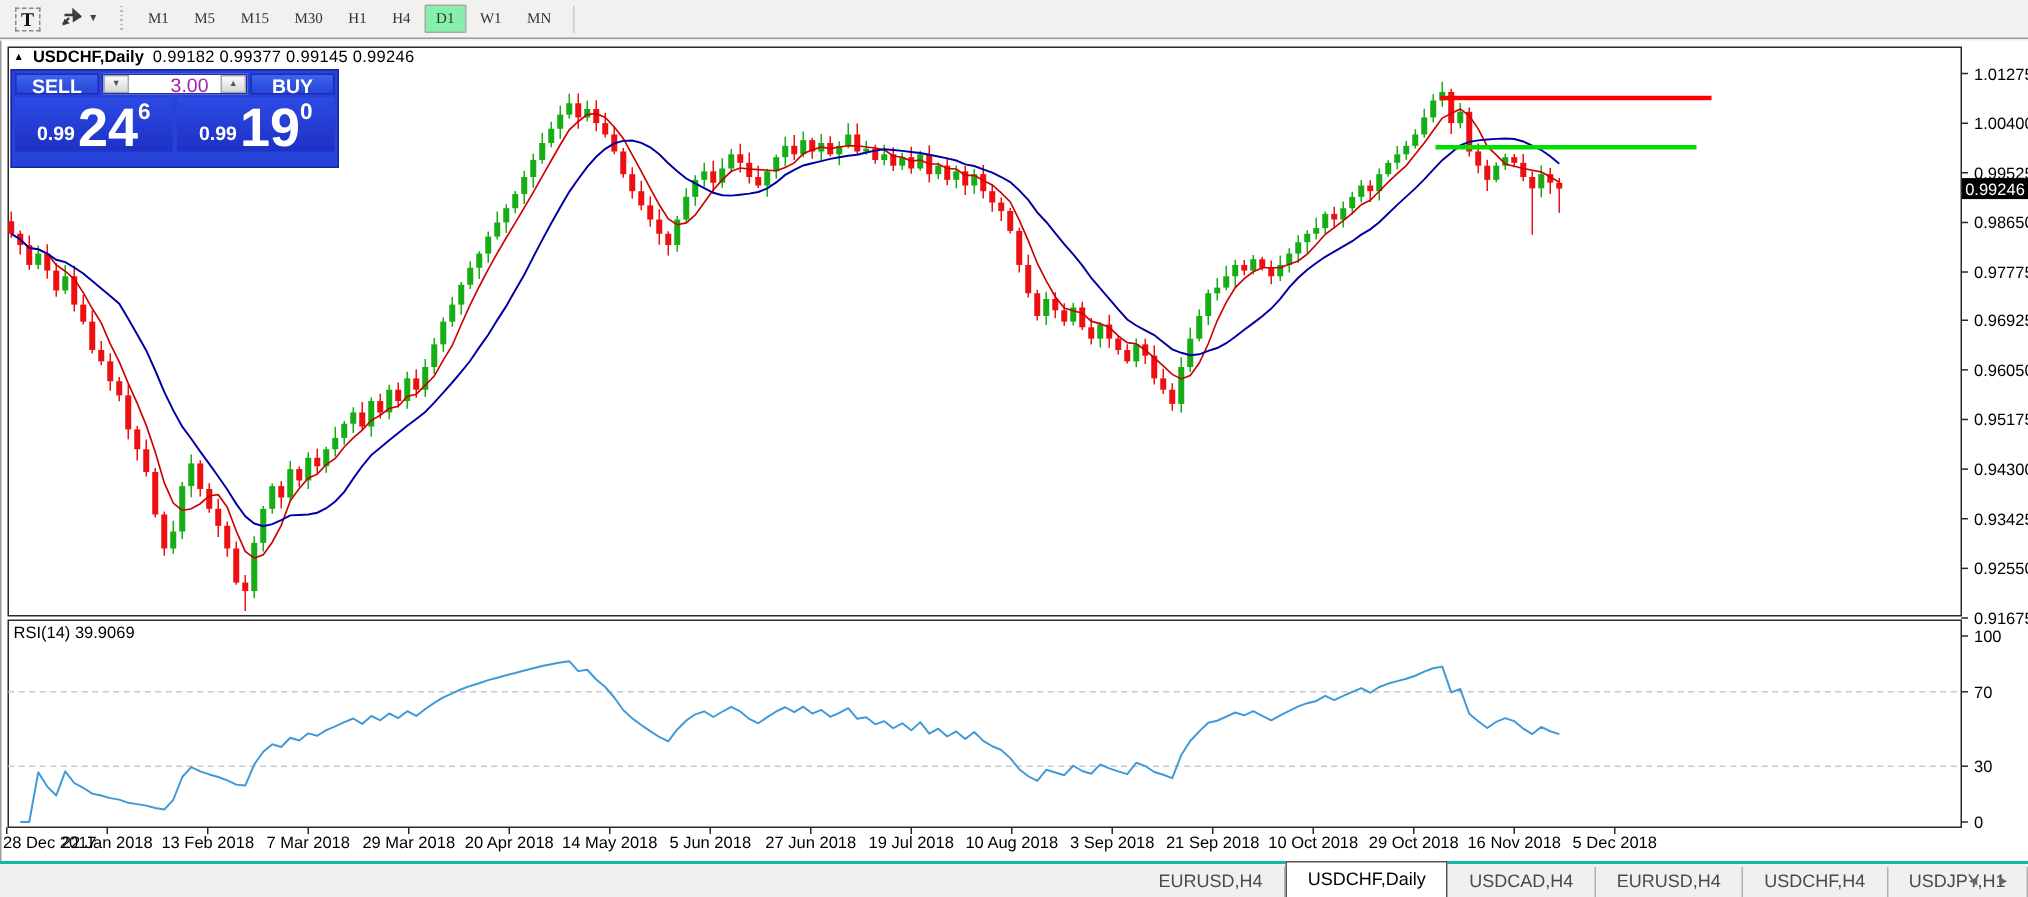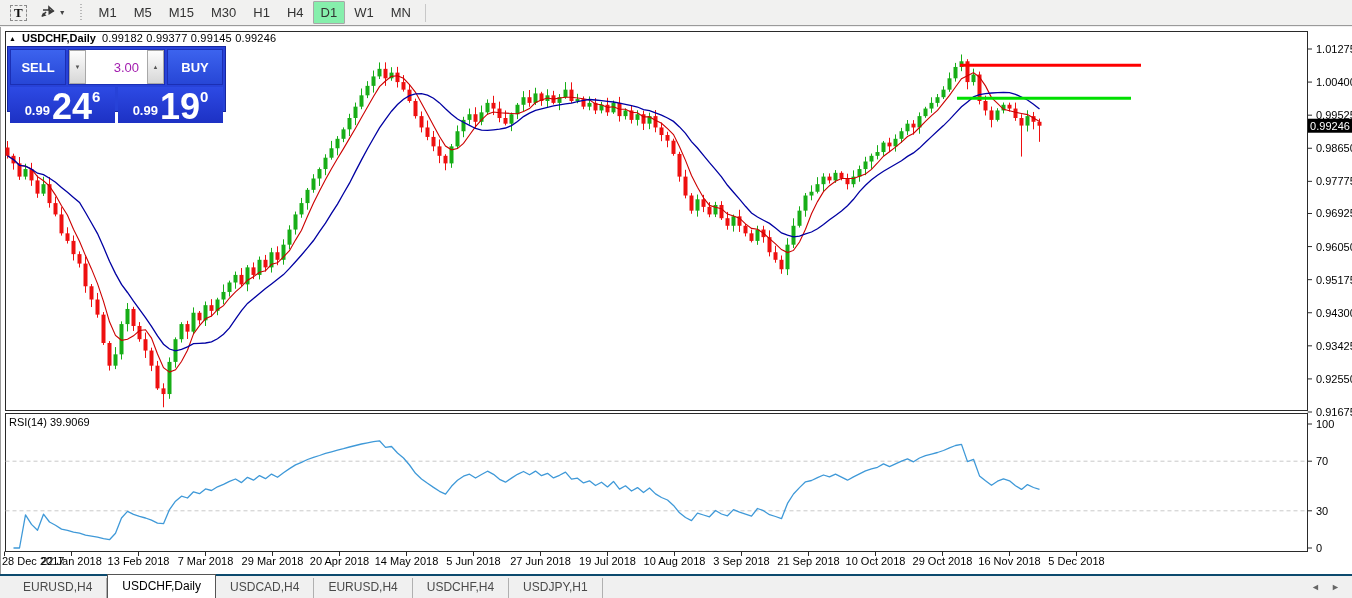--- a/index.html
+++ b/index.html
@@ -11,55 +11,55 @@
            border-bottom:1px solid #9a9a9a;display:flex;align-items:center;gap:2px;padding-left:4px;box-sizing:border-box;}
   .tool-btn{height:20px;min-width:22px;display:flex;align-items:center;justify-content:center;
             background:transparent;border:none;cursor:default;color:#222;}
   .t-glyph{font-family:"Liberation Serif",serif;font-size:13px;font-weight:bold;line-height:13px;
            border:1px dashed #8a8a8a;padding:0 3px 1px 3px;color:#111;}
   .caret{font-size:7px;color:#444;margin-left:3px;}
   .grip{width:5px;height:18px;margin:0 5px;
         background:repeating-linear-gradient(180deg,#b9b9b9 0 1px,transparent 1px 3px);
         background-size:2px 100%;background-repeat:no-repeat;background-position:1px 0;}
   .vsep{width:1px;height:18px;background:#c8c8c8;margin:0 4px;}
-  .tf-btn{font-size:13px;color:#333;padding:3px 7px;border:1px solid transparent;background:transparent;
-          font-family:Liberation Sans, sans-serif;}
+  .tf-btn{font-size:10px;color:#333;padding:3px 7px;border:1px solid transparent;background:transparent;
+          font-family:Liberation Serif, serif;}
   .tf-btn.active{background:#86efac;border:1px solid #a8a8a8;border-radius:1px;}
 
   
   .chart-area{position:absolute;left:0;top:27px;width:1352px;height:547px;background:#ffffff;}
   #chart-svg{position:absolute;left:0;top:0;}
 
   .chart-title{position:absolute;left:9px;top:5px;z-index:3;font-size:11px;color:#000;
                display:flex;align-items:center;gap:6px;}
   .chart-title .tri{font-size:7px;color:#000;}
   .chart-title .sym{font-weight:700;}
   .chart-title .ohlc{font-weight:400;letter-spacing:0.2px;}
 
   
   .trade-panel{position:absolute;left:7px;top:19px;width:219px;height:66px;z-index:3;
                background:#2742d8;border:1px solid #17279e;box-sizing:border-box;padding:2px;}
-  .tp-row1{display:flex;height:36px;gap:2px;}
+  .tp-row1{display:flex;height:14px;gap:2px;}
   .tp-btn{flex:0 0 56px;background:linear-gradient(#3c63ee,#2746d6);color:#fff;border:1px solid #1b2fb4;
           font-size:13px;font-weight:700;font-family:"Liberation Sans",sans-serif;padding:0;}
   .tp-spin{flex:1;display:flex;background:#fff;border:1px solid #1b2fb4;align-items:stretch;}
   .spin-btn{width:17px;background:linear-gradient(#fdfdfd,#d7d7d7);border:1px solid #a8a8a8;
             font-size:6px;color:#555;padding:0;line-height:1;}
   .tp-val{flex:1;display:flex;align-items:center;justify-content:flex-end;padding-right:8px;
           font-size:13px;color:#a21caf;}
   .tp-row2{display:flex;height:36px;gap:3px;margin-top:2px;}
   .tp-price{flex:1;background:linear-gradient(#2d4ae4,#1d31c4);display:flex;align-items:flex-end;
             justify-content:center;color:#fff;cursor:pointer;padding-bottom:1px;}
   .tp-small{font-size:13px;font-weight:700;margin:0 2px 4px 0;}
   .tp-big{font-size:36px;font-weight:700;line-height:30px;}
   .tp-sup{font-size:15px;font-weight:700;align-self:flex-start;margin-top:1px;}
 
   
   .tabbar{position:absolute;left:0;top:574px;width:1352px;height:24px;background:#f0f0f0;
-          border-top:2px solid #0c4a6e;box-sizing:border-box;display:flex;align-items:flex-end;padding-left:8px;}
+          border-top:2px solid #14b8a6;box-sizing:border-box;display:flex;align-items:flex-end;padding-left:20px;justify-content:flex-end;}
   .tab{font-size:12px;color:#4a4a4a;padding:2px 14px 3px 14px;border-right:1px solid #b0b0b0;
        height:15px;line-height:15px;}
   .tab.first{border-left:1px solid transparent;}
   .tab.active{background:#ffffff;color:#000;border:1px solid #555;border-bottom:none;height:18px;
               line-height:18px;position:relative;z-index:2;}
   .tab-scroll{position:absolute;top:6px;font-size:9px;color:#666;background:transparent;border:none;padding:0;}
   .ts-left{right:32px;}
   .ts-right{right:12px;}
 </style>
 </head>

